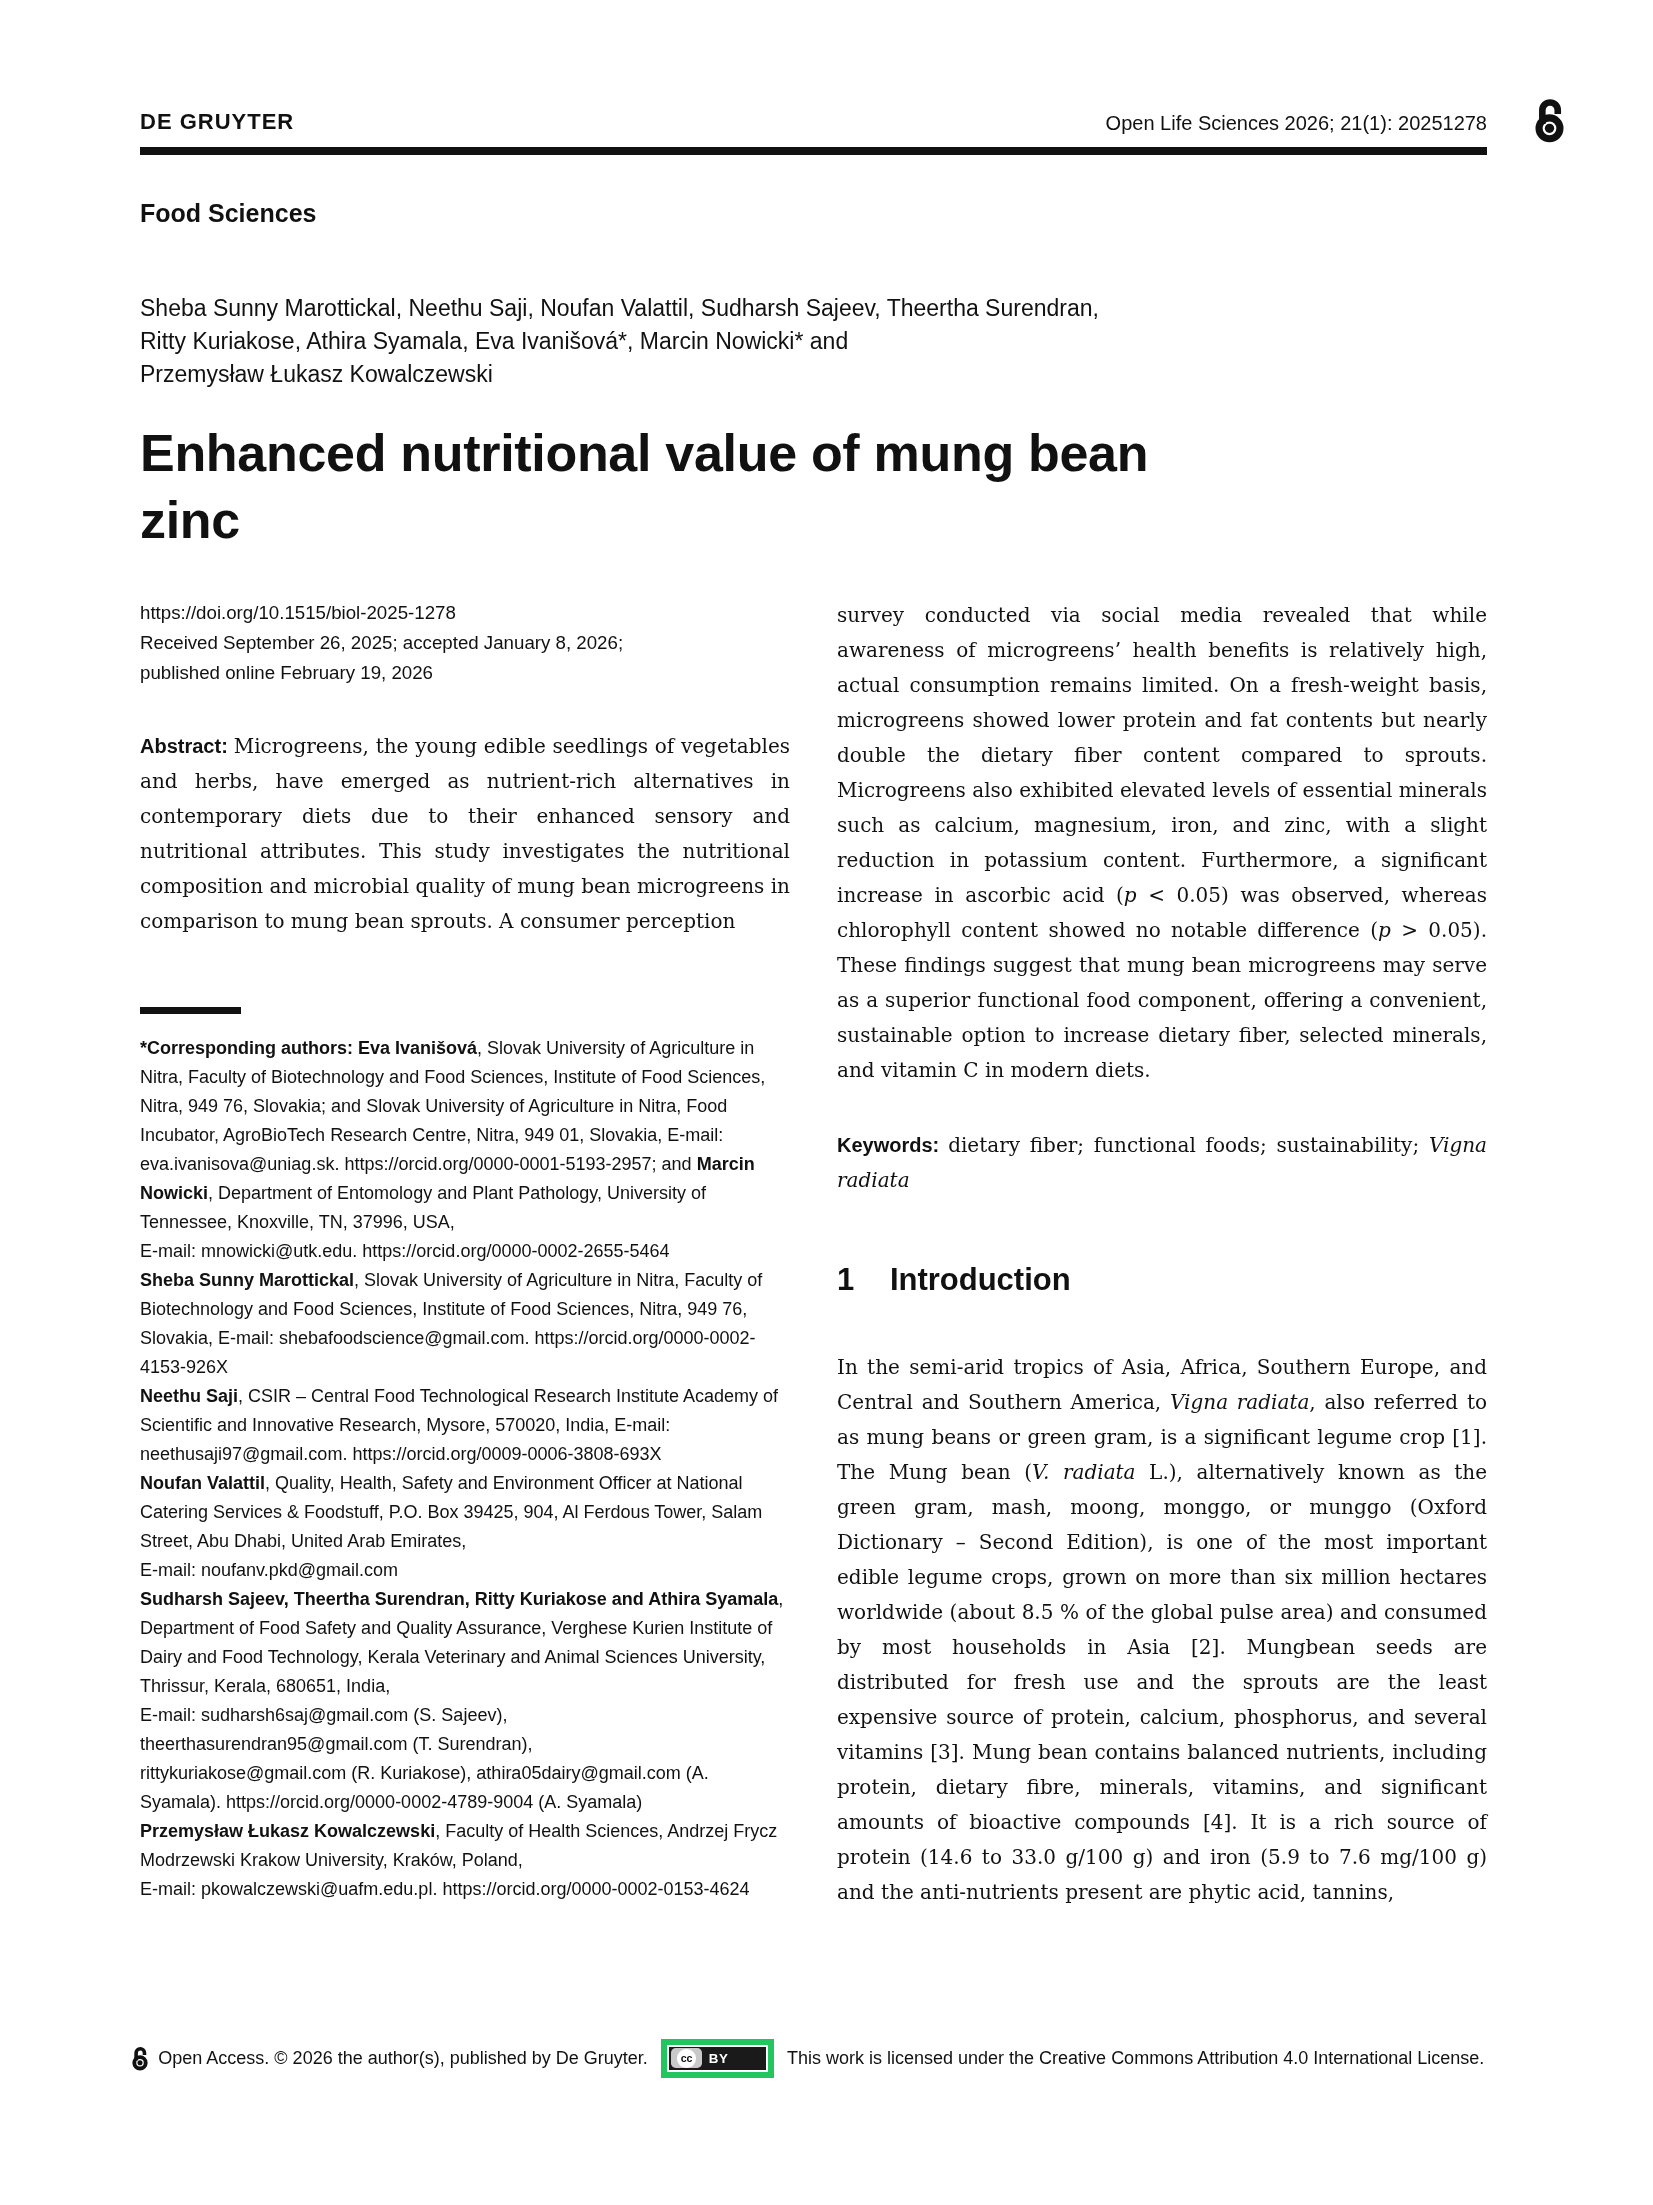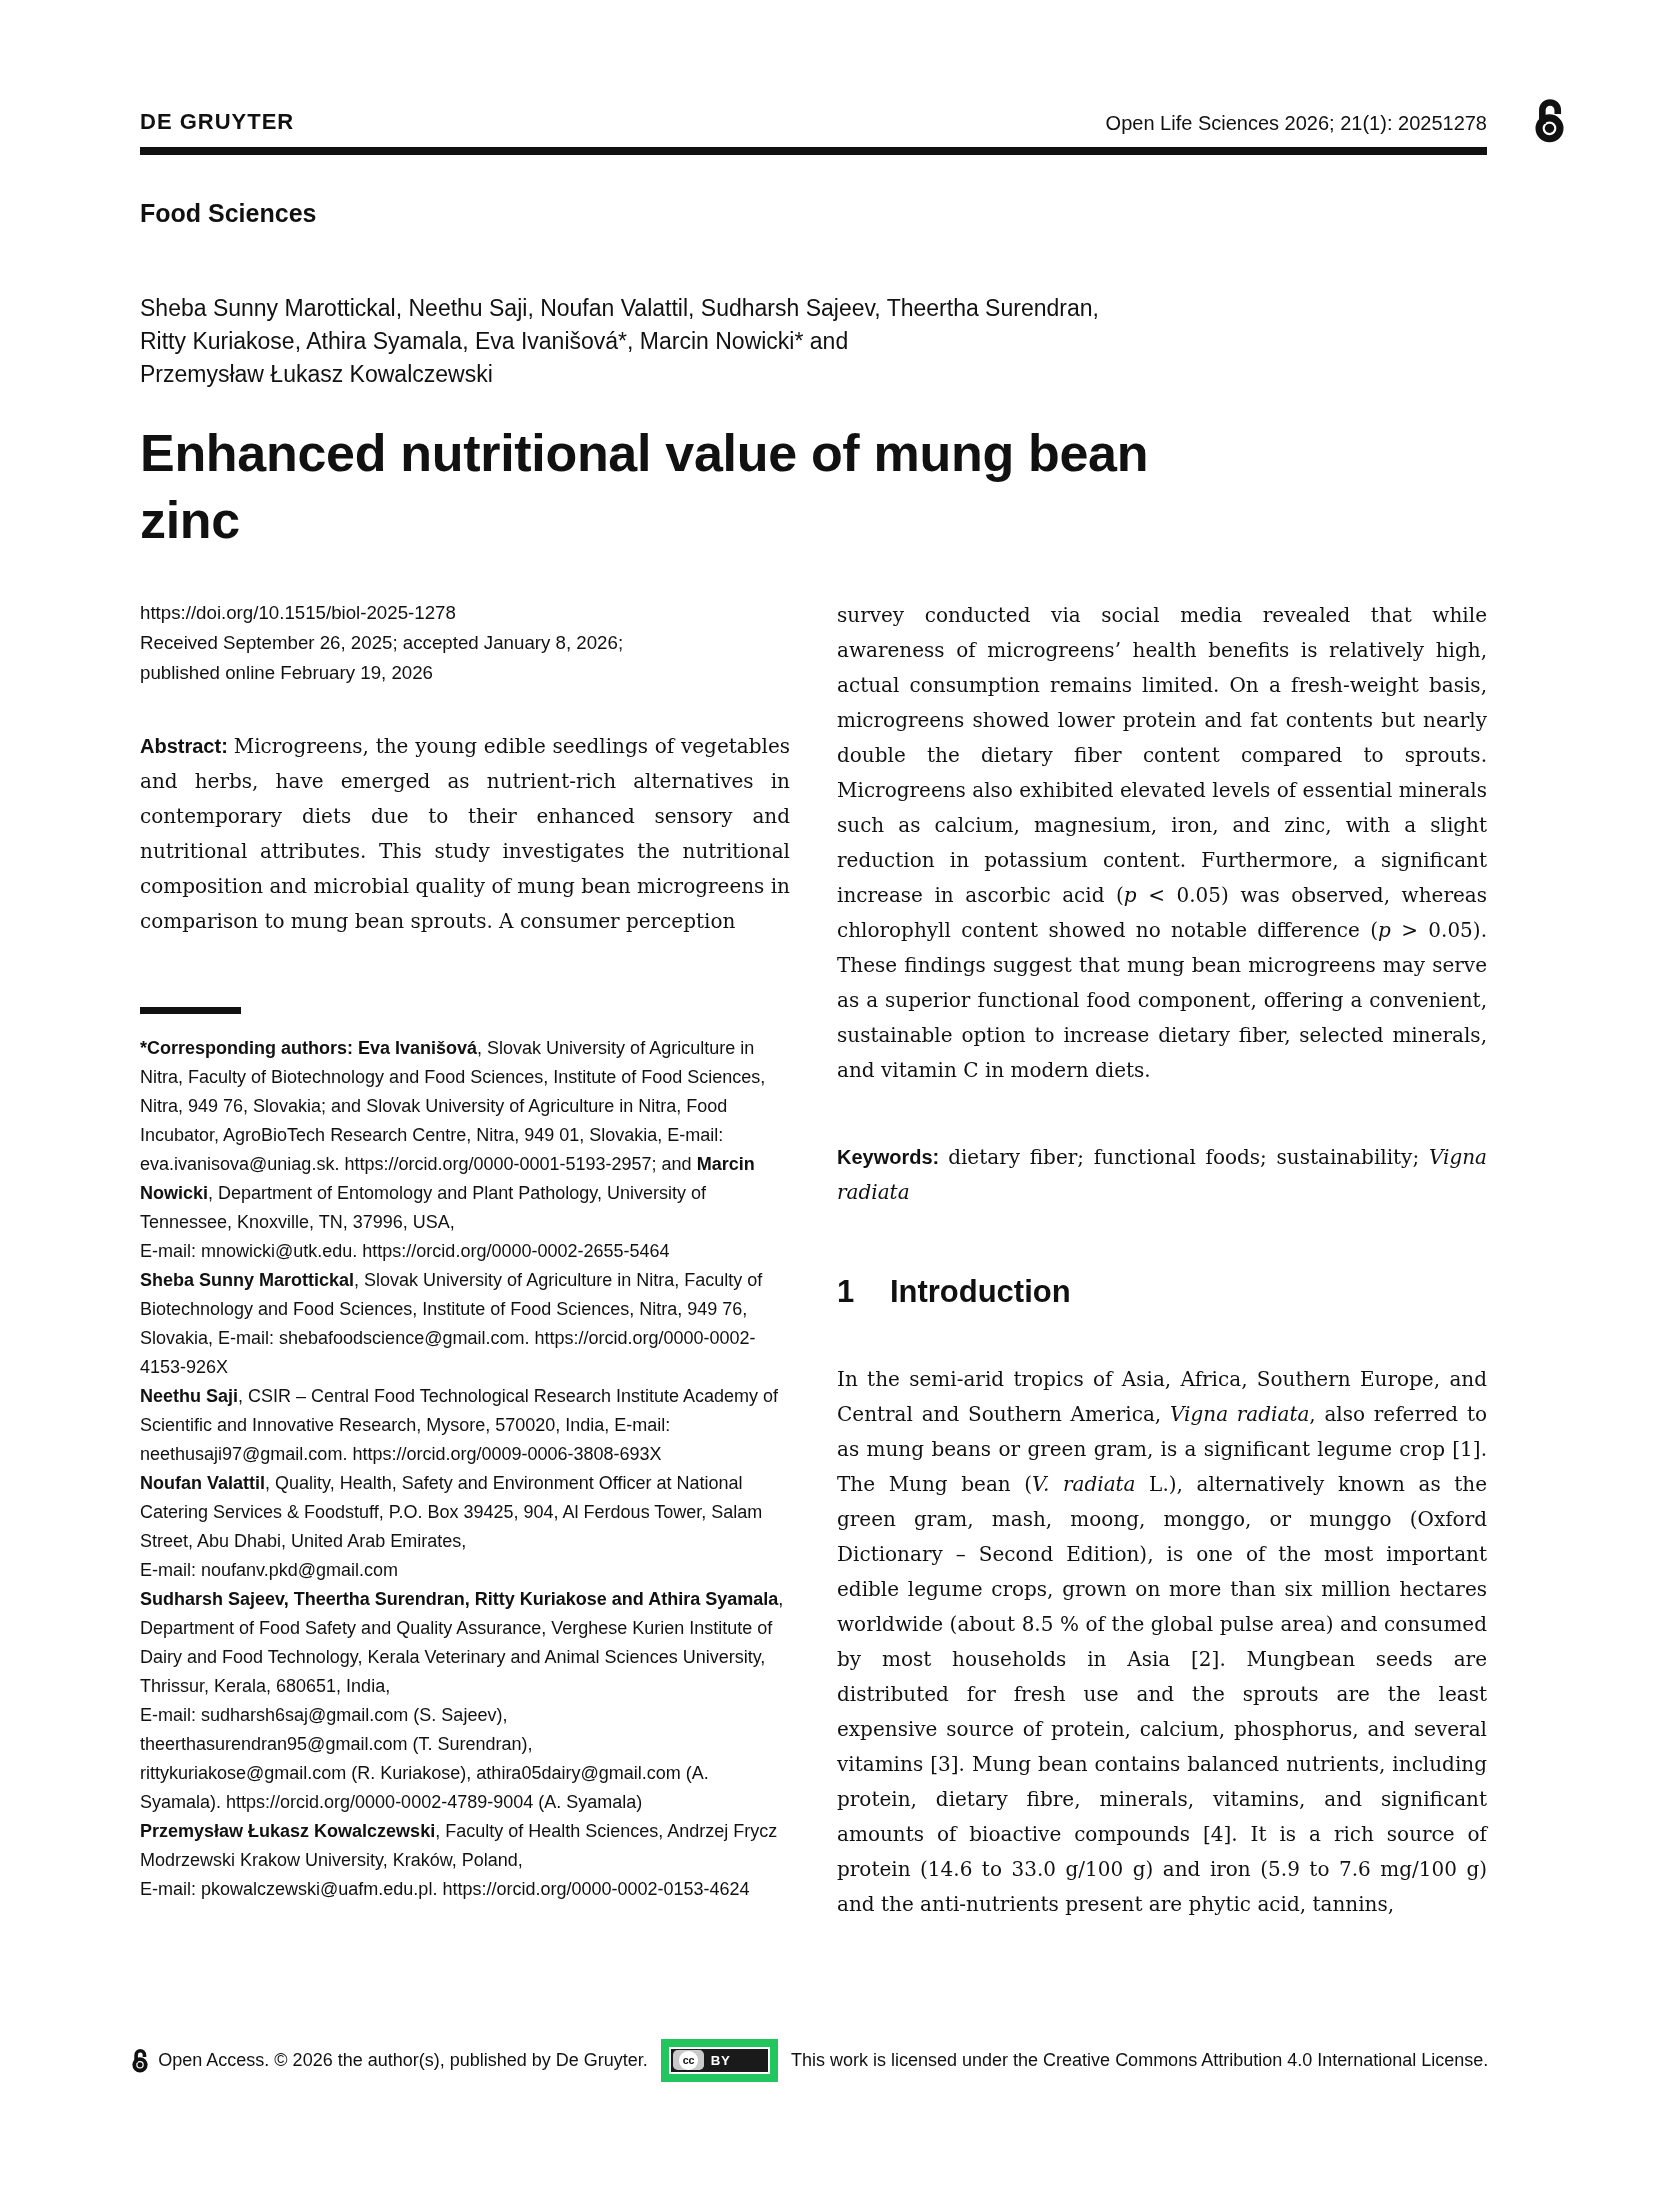--- a/index.html
+++ b/index.html
@@ -43,37 +43,37 @@
   .rb { font-weight:bold; }
   .ri { font-style:italic; }
   .body-serif .rb { font-family:"Liberation Sans", sans-serif; }
 
   .abstract { margin-top:41px; }
 
   .fn-rule { margin-top:68px; width:101px; height:6.7px; background:#111; }
   .footnote { margin-top:20px; font-size:18px; line-height:29px; overflow-wrap:break-word; }
   .fn-block { text-align:left; }
 
-  .keywords { margin-top:52px; }
+  .keywords { margin-top:40px; }
 
   .sec-head { margin-top:64px; font-size:31px; font-weight:bold; }
   .sec-head .num { display:inline-block; margin-right:27px; }
 
   .intro-p { margin-top:52px; }
 
   
   .footer {
     position:absolute; left:131px; right:88px; top:2039px;
     display:flex; align-items:center; gap:9.3px;
     font-size:18px; white-space:nowrap;
   }
   .cc-badge {
     display:inline-flex; align-items:center;
     background:#1a1a1a;
-    border:8px solid #22c55e;
+    border:6px solid #22c55e;
     box-shadow:inset 0 0 0 2px #ffffff;
     padding:3.3px 39px 3.3px 4px;
     gap:6.7px; margin:0 4px;
   }
   .cc-left {
     width:31px; height:20px; border-radius:4.7px;
     background:#c9c9c9;
     display:flex; align-items:center; justify-content:center;
   }
   .cc-circle {

